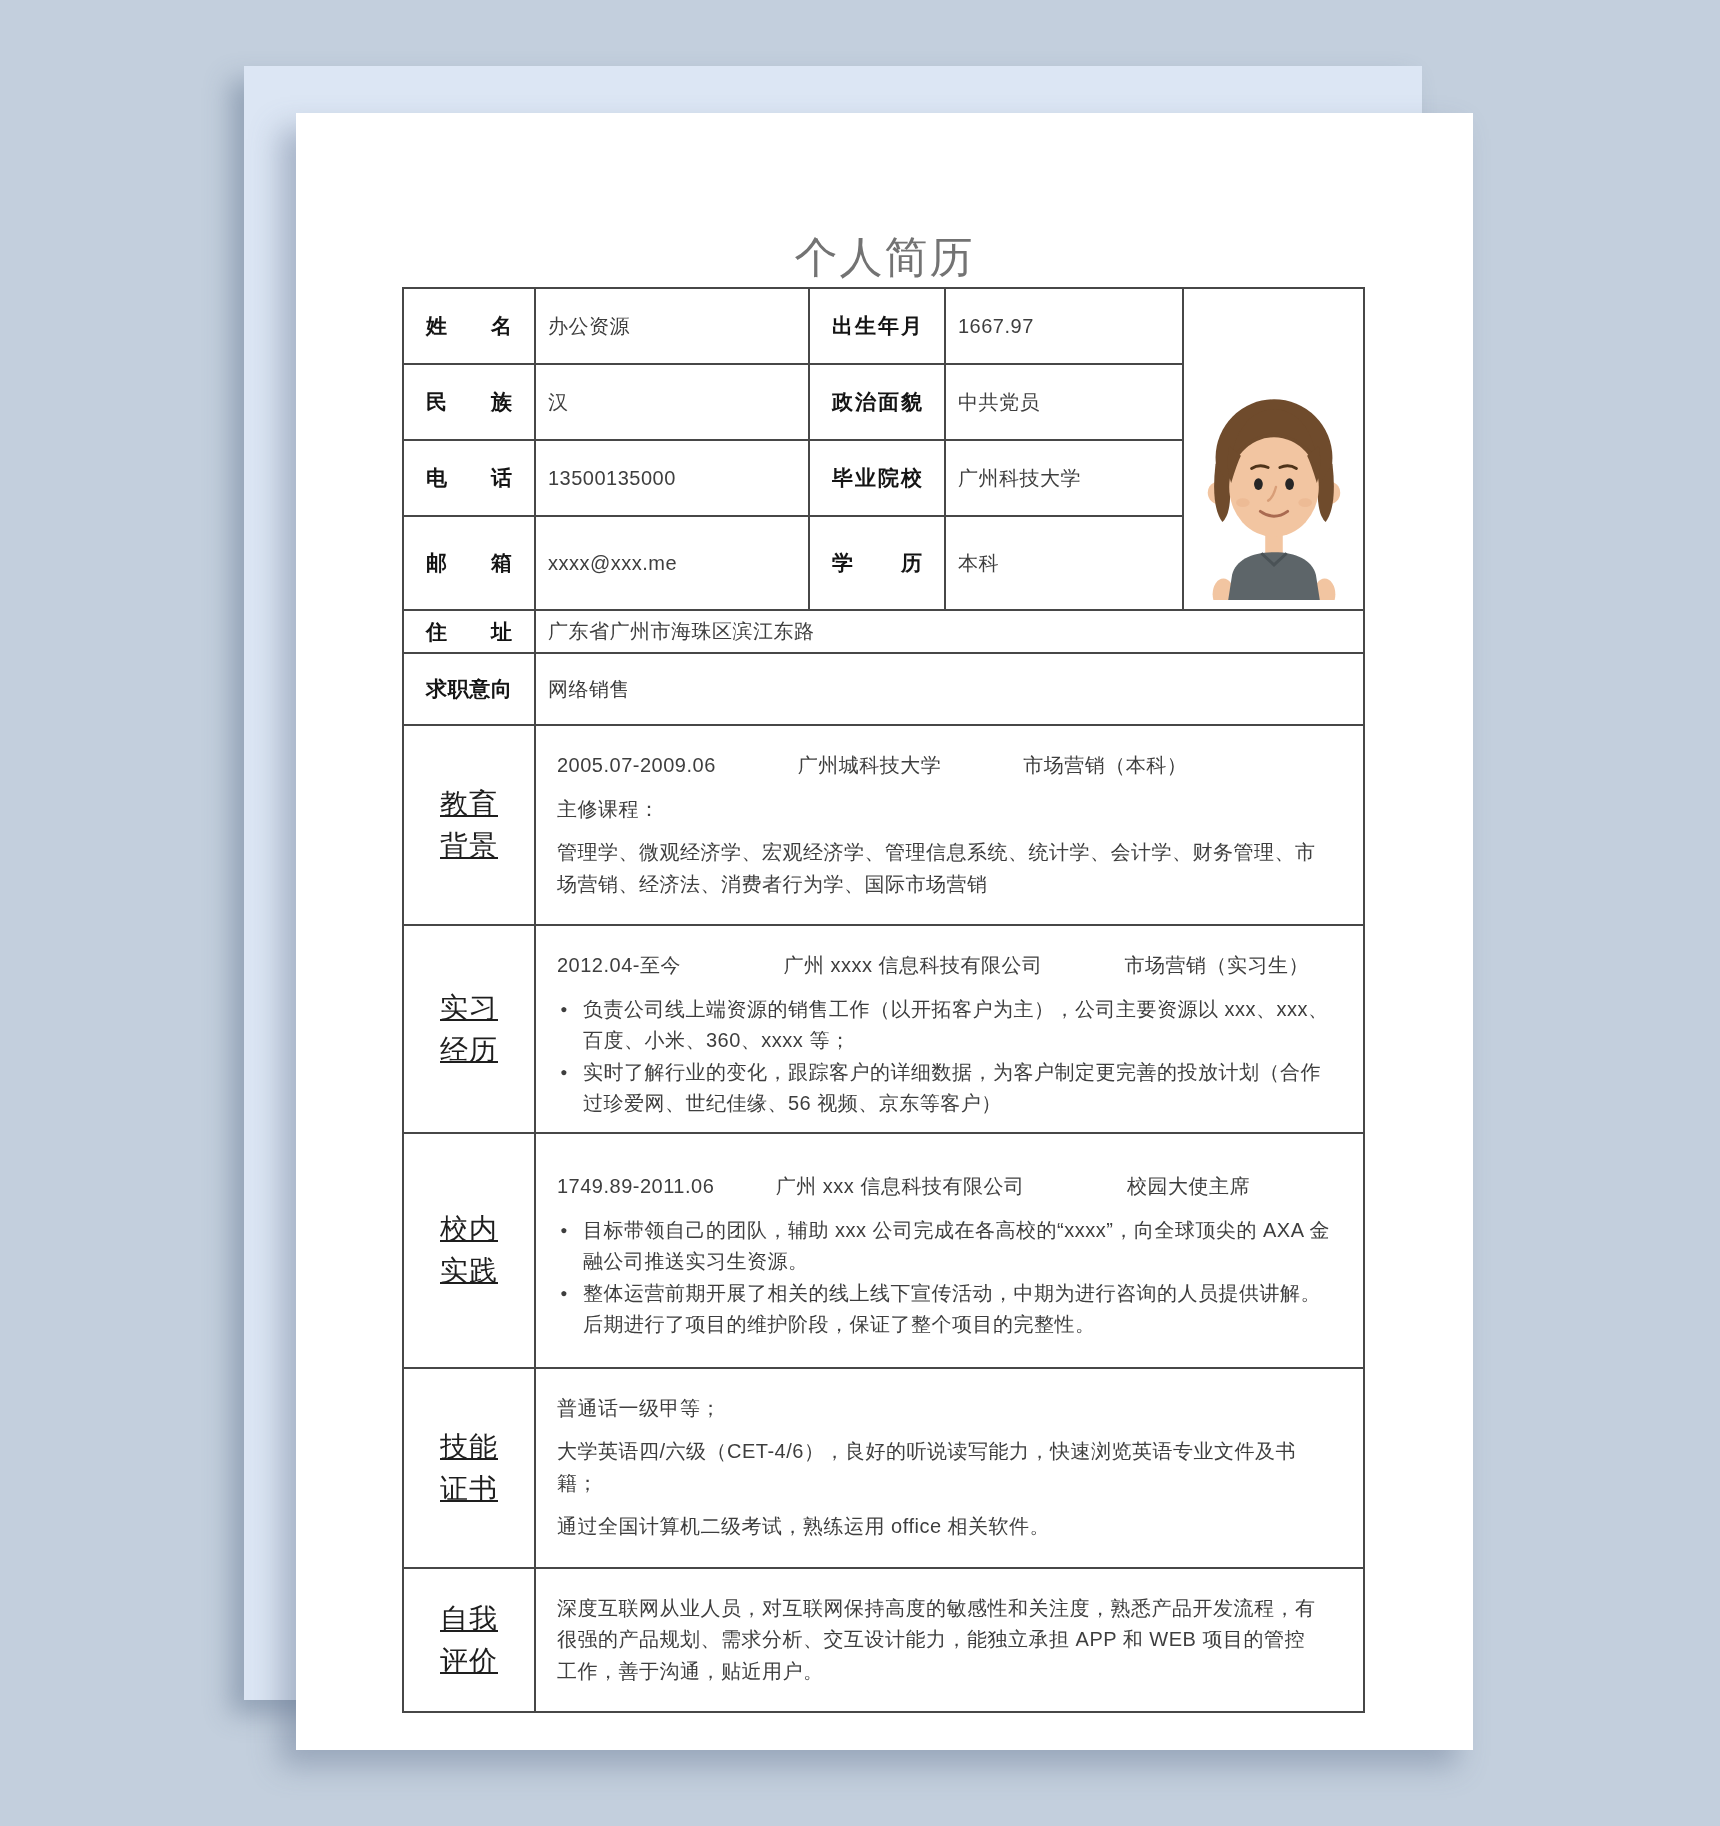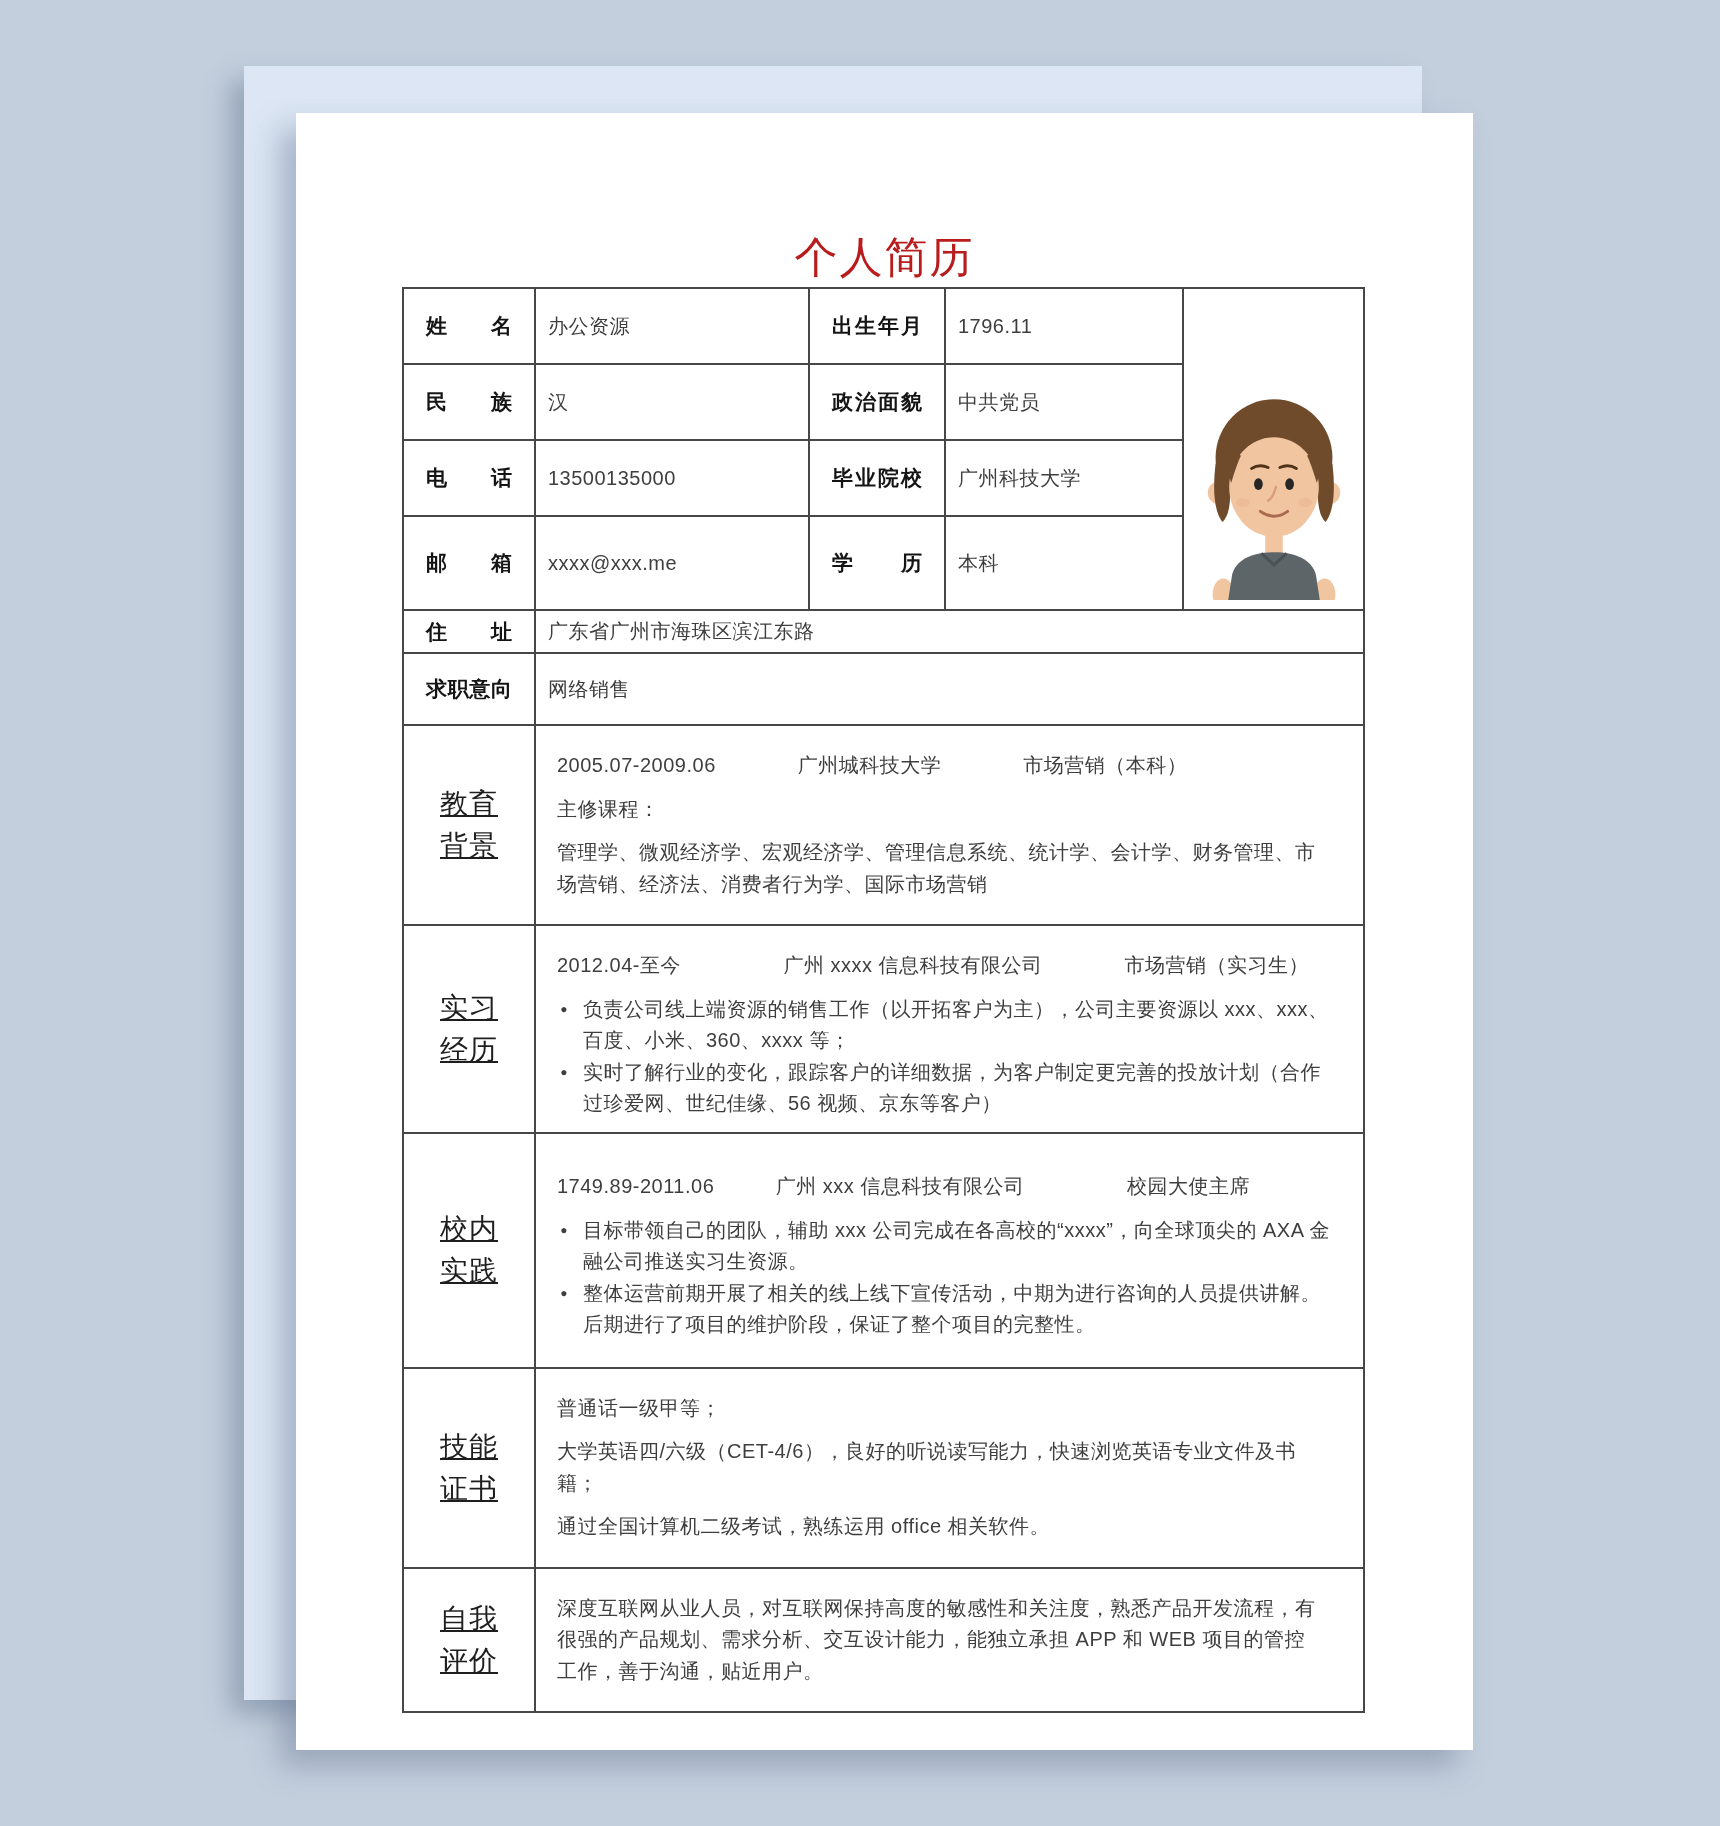--- a/index.html
+++ b/index.html
@@ -14,21 +14,21 @@
     background:#dce6f4;
     box-shadow:-14px 14px 24px rgba(92,110,138,.45);
   }
   .page-front{
     position:absolute;left:296px;top:113px;width:1177px;height:1637px;
     background:#ffffff;
     box-shadow:-16px 16px 28px rgba(92,110,138,.42);
   }
   .title{
     position:absolute;top:116px;left:0;width:100%;
-    text-align:center;font-size:43px;letter-spacing:2px;color:#b91c1c;
+    text-align:center;font-size:43px;letter-spacing:2px;color:#737373;
   }
   table.resume{
     position:absolute;left:106px;top:174px;width:961px;
     border-collapse:collapse;table-layout:fixed;
   }
   col.cA{width:132px}col.cB{width:274px}col.cC{width:136px}col.cD{width:238px}col.cE{width:181px}
   td{
     border:2px solid #474747;padding:0;vertical-align:middle;
     font-size:20px;color:#3e3e3e;letter-spacing:.5px;
   }
@@ -65,21 +65,21 @@
         <col class="cC">
         <col class="cD">
         <col class="cE">
       </colgroup>
 
     <tbody>
         <tr class="h60">
       <td class="lbl">姓名</td>
       <td class="val">办公资源</td>
       <td class="lbl">出生年月</td>
-      <td class="val">1796.11</td>
+      <td class="val">1667.97</td>
       <td class="photoCell" rowspan="4">
         <svg width="156" height="226" viewBox="0 0 160 232">
 
           <ellipse cx="28" cy="226" rx="11" ry="16" fill="#f2c5a1"></ellipse>
           <ellipse cx="132" cy="226" rx="11" ry="16" fill="#f2c5a1"></ellipse>
 
           <circle cx="24" cy="122" r="12" fill="#f2c5a1"></circle>
           <circle cx="136" cy="122" r="12" fill="#f2c5a1"></circle>
 
           <ellipse cx="80" cy="86" rx="60" ry="60" fill="#6f4b2c"></ellipse>

